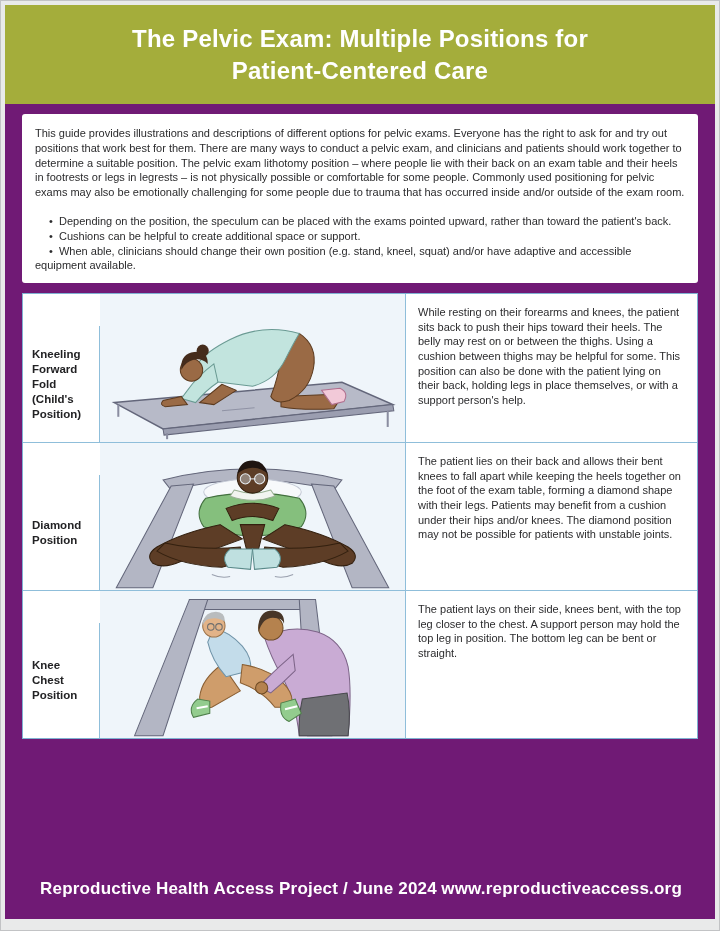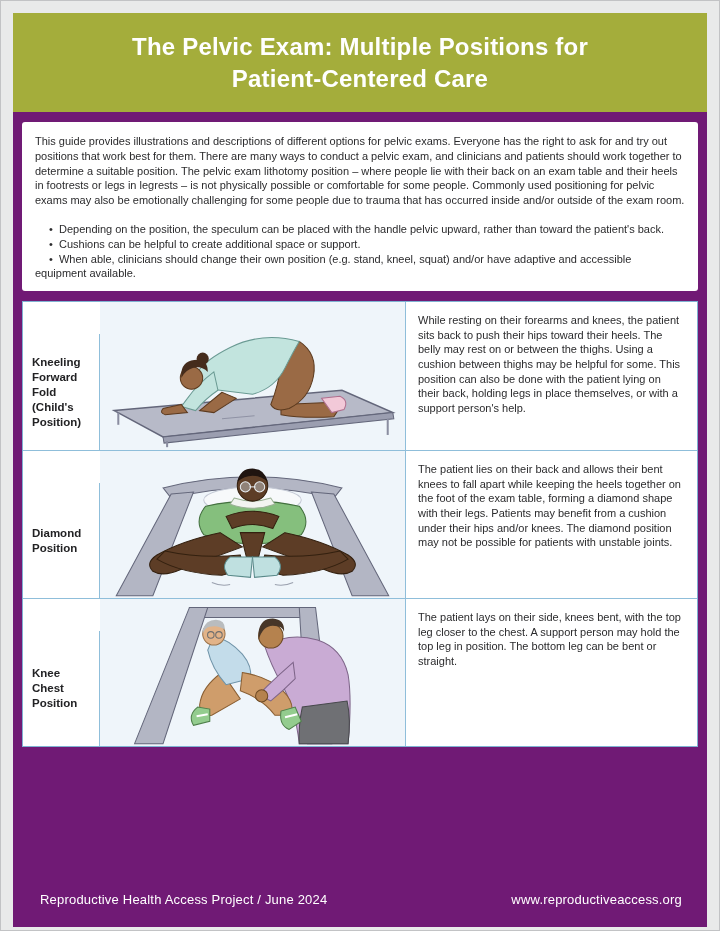--- a/index.html
+++ b/index.html
@@ -3,21 +3,21 @@
 <meta charset="utf-8">
 <style>
   * { box-sizing: border-box; margin: 0; padding: 0; }
   html,body { background:#d9dadb; }
   body { font-family: "Liberation Sans", "DejaVu Sans", sans-serif; }
 
   .page {
     width: 720px; height: 931px;
     background: #e9eaea;
     border: 1px solid #c2c3c5;
-    padding: 12px;
+    padding: 4px;
     position: relative;
     overflow: hidden;
   }
 
   
   .header {
     height: 99px;
     background: #a4ad3b;
     display: flex; flex-direction: column;
     align-items: center; justify-content: center;
@@ -92,41 +92,41 @@
 
   
   .footer {
     width: 676px;
     margin-top: auto;
     margin-bottom: 20px;
     display: flex; justify-content: space-between; align-items: center;
     padding: 0 16px 0 18px;
   }
   .footer span {
-    color: #ffffff; font-weight: normal; font-size: 13px;
+    color: #ffffff; font-weight: bold; font-size: 17px;
     letter-spacing: 0.2px;
   }
 </style>
 </head>
 <body>
 
 <div class="page">
 
   <div class="header">
     <div class="title-line">The Pelvic Exam: Multiple Positions for</div>
     <div class="title-line">Patient-Centered Care</div>
   </div>
 
   <div class="body-blue">
 
     <div class="intro-box">
       <p>This guide provides illustrations and descriptions of different options for pelvic exams. Everyone has the right to ask for and try out positions that work best for them. There are many ways to conduct a pelvic exam, and clinicians and patients should work together to determine a suitable position. The pelvic exam lithotomy position – where people lie with their back on an exam table and their heels in footrests or legs in legrests – is not physically possible or comfortable for some people. Commonly used positioning for pelvic exams may also be emotionally challenging for some people due to trauma that has occurred inside and/or outside of the exam room.</p>
       <ul class="adaptations">
         <li>
-            <span class="li-line"><span class="bullet-glyph">•</span>&nbsp;&nbsp;<span>Depending on the position, the speculum can be placed with the handle pelvic upward, rather than toward the patient's back.</span></span>
+            <span class="li-line"><span class="bullet-glyph">•</span>&nbsp;&nbsp;<span>Depending on the position, the speculum can be placed with the exams pointed upward, rather than toward the patient's back.</span></span>
           </li>
         <li>
             <span class="li-line"><span class="bullet-glyph">•</span>&nbsp;&nbsp;<span>Cushions can be helpful to create additional space or support.</span></span>
           </li>
         <li>
             <span class="li-line"><span class="bullet-glyph">•</span>&nbsp;&nbsp;<span>When able, clinicians should change their own position (e.g. stand, kneel, squat) and/or have adaptive and accessible equipment available.</span></span>
           </li>
       </ul>
     </div>
 

